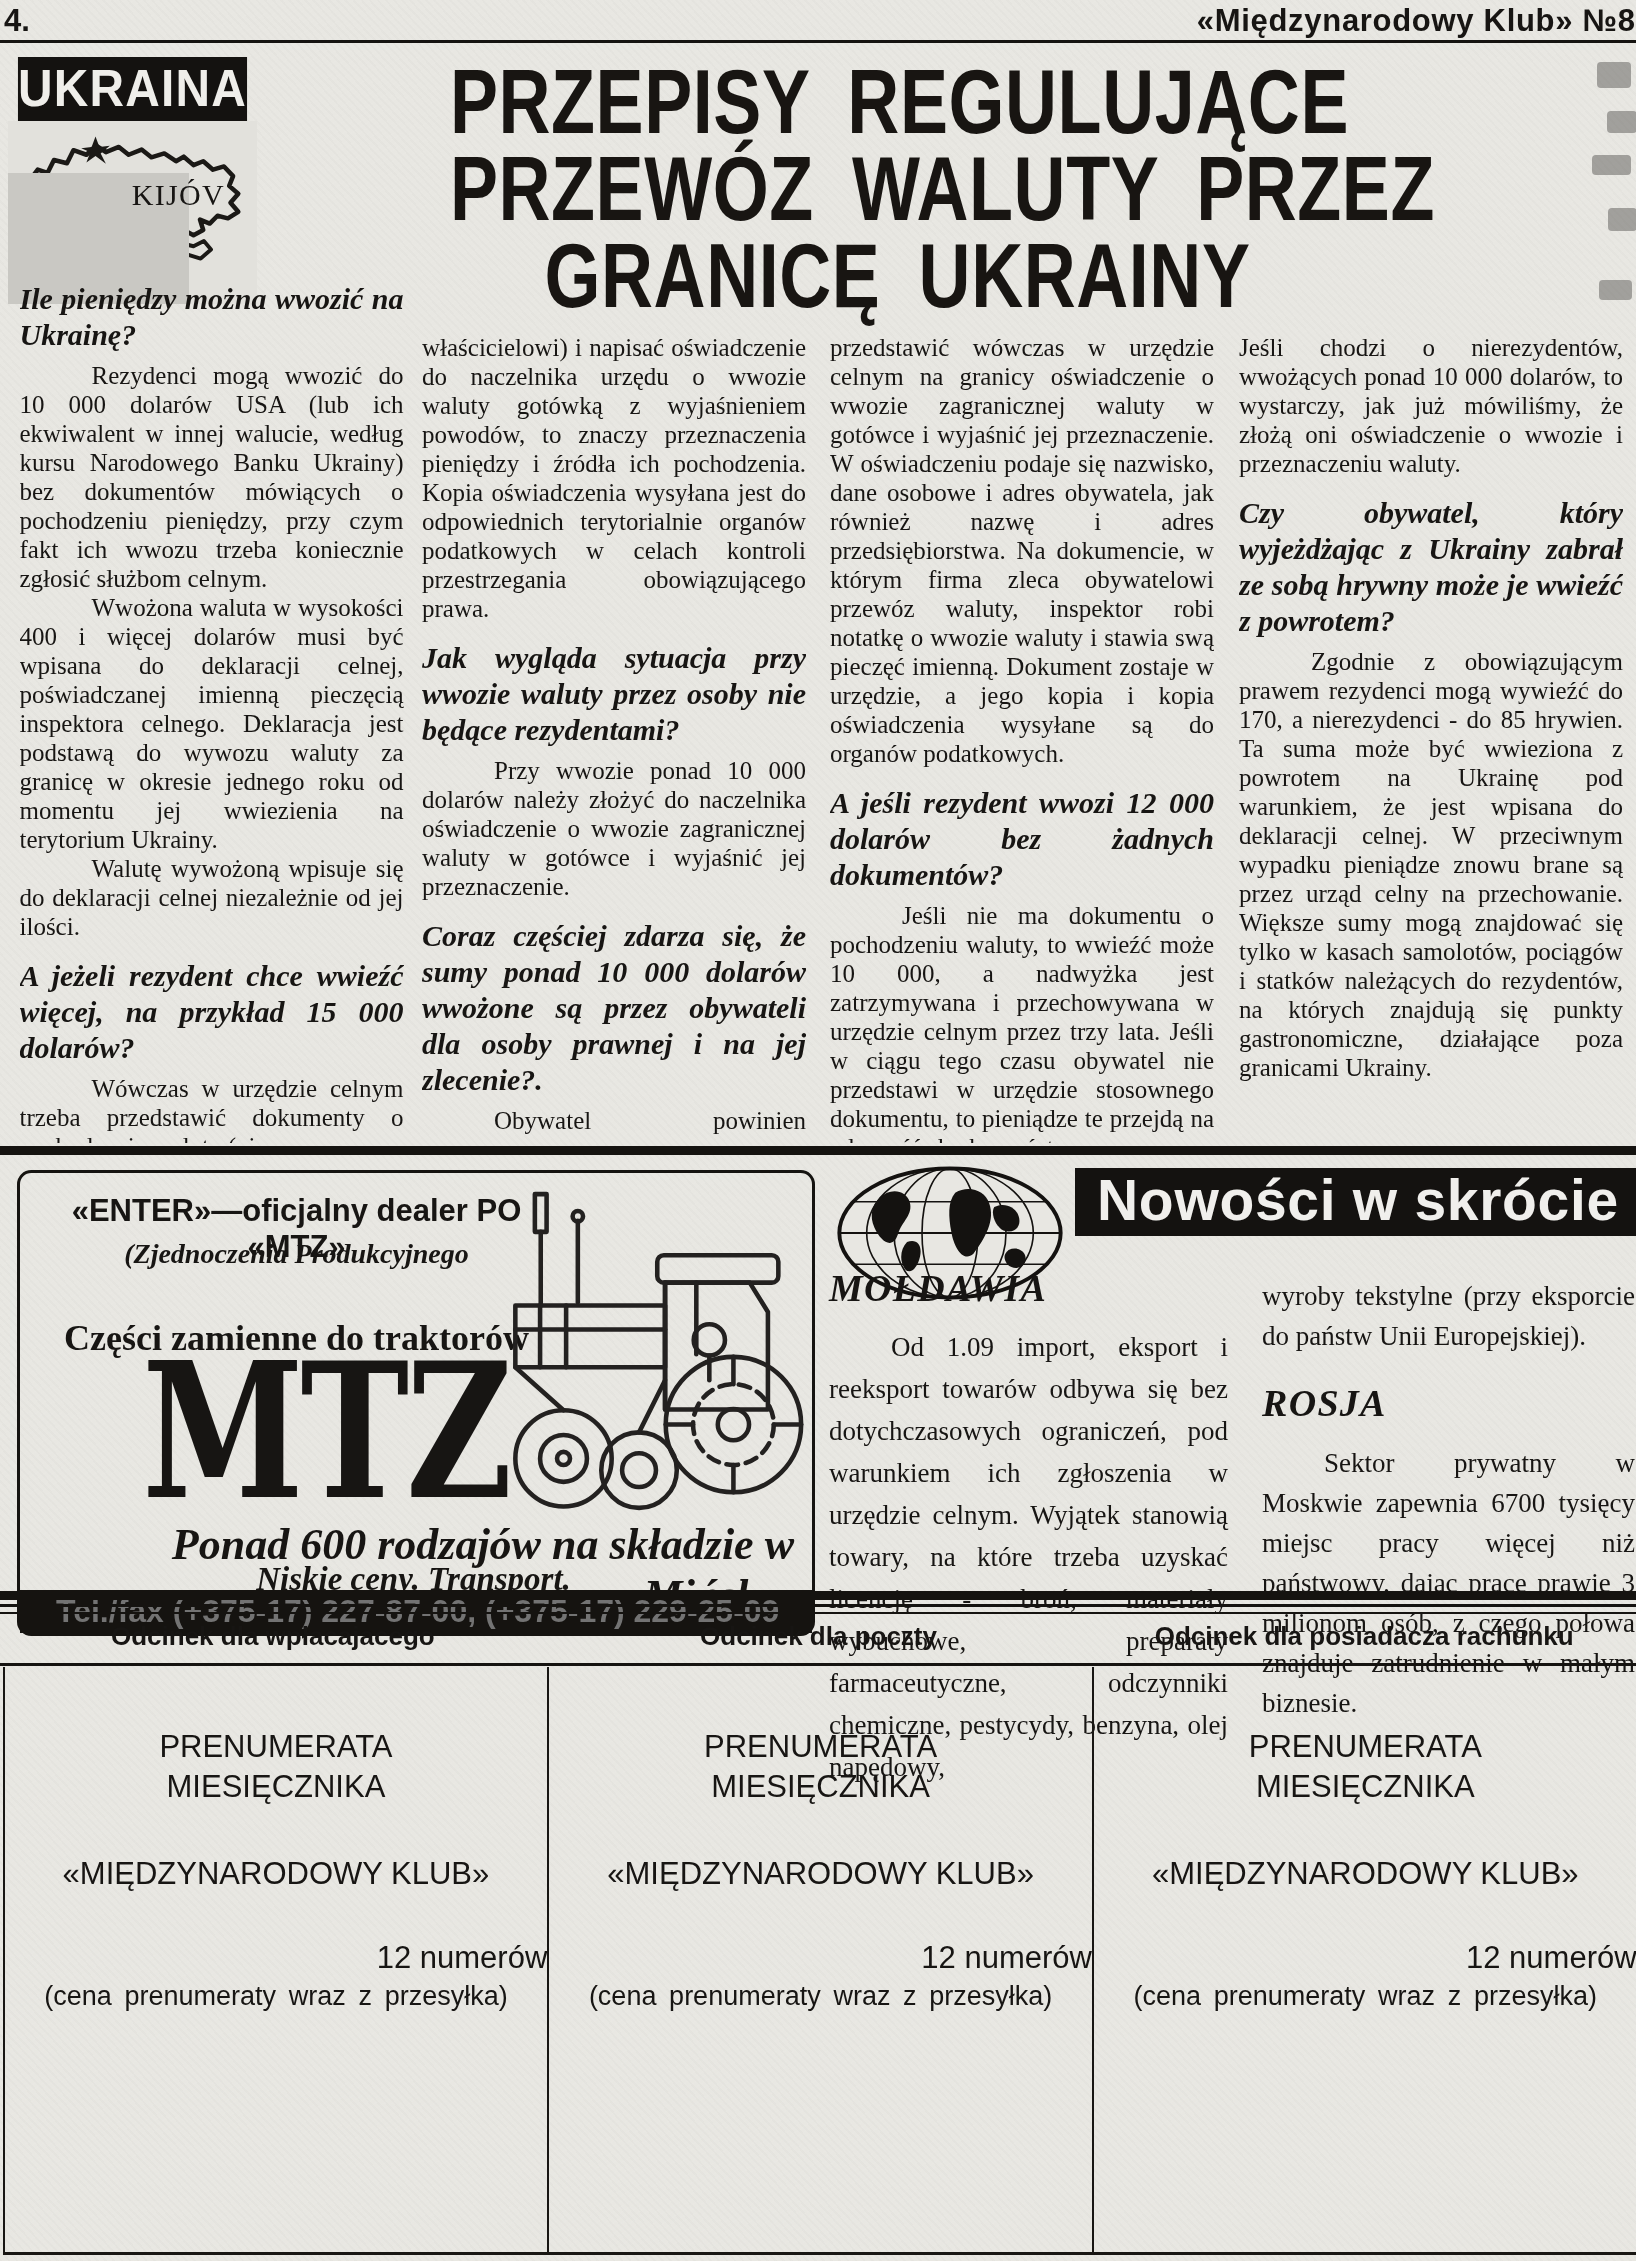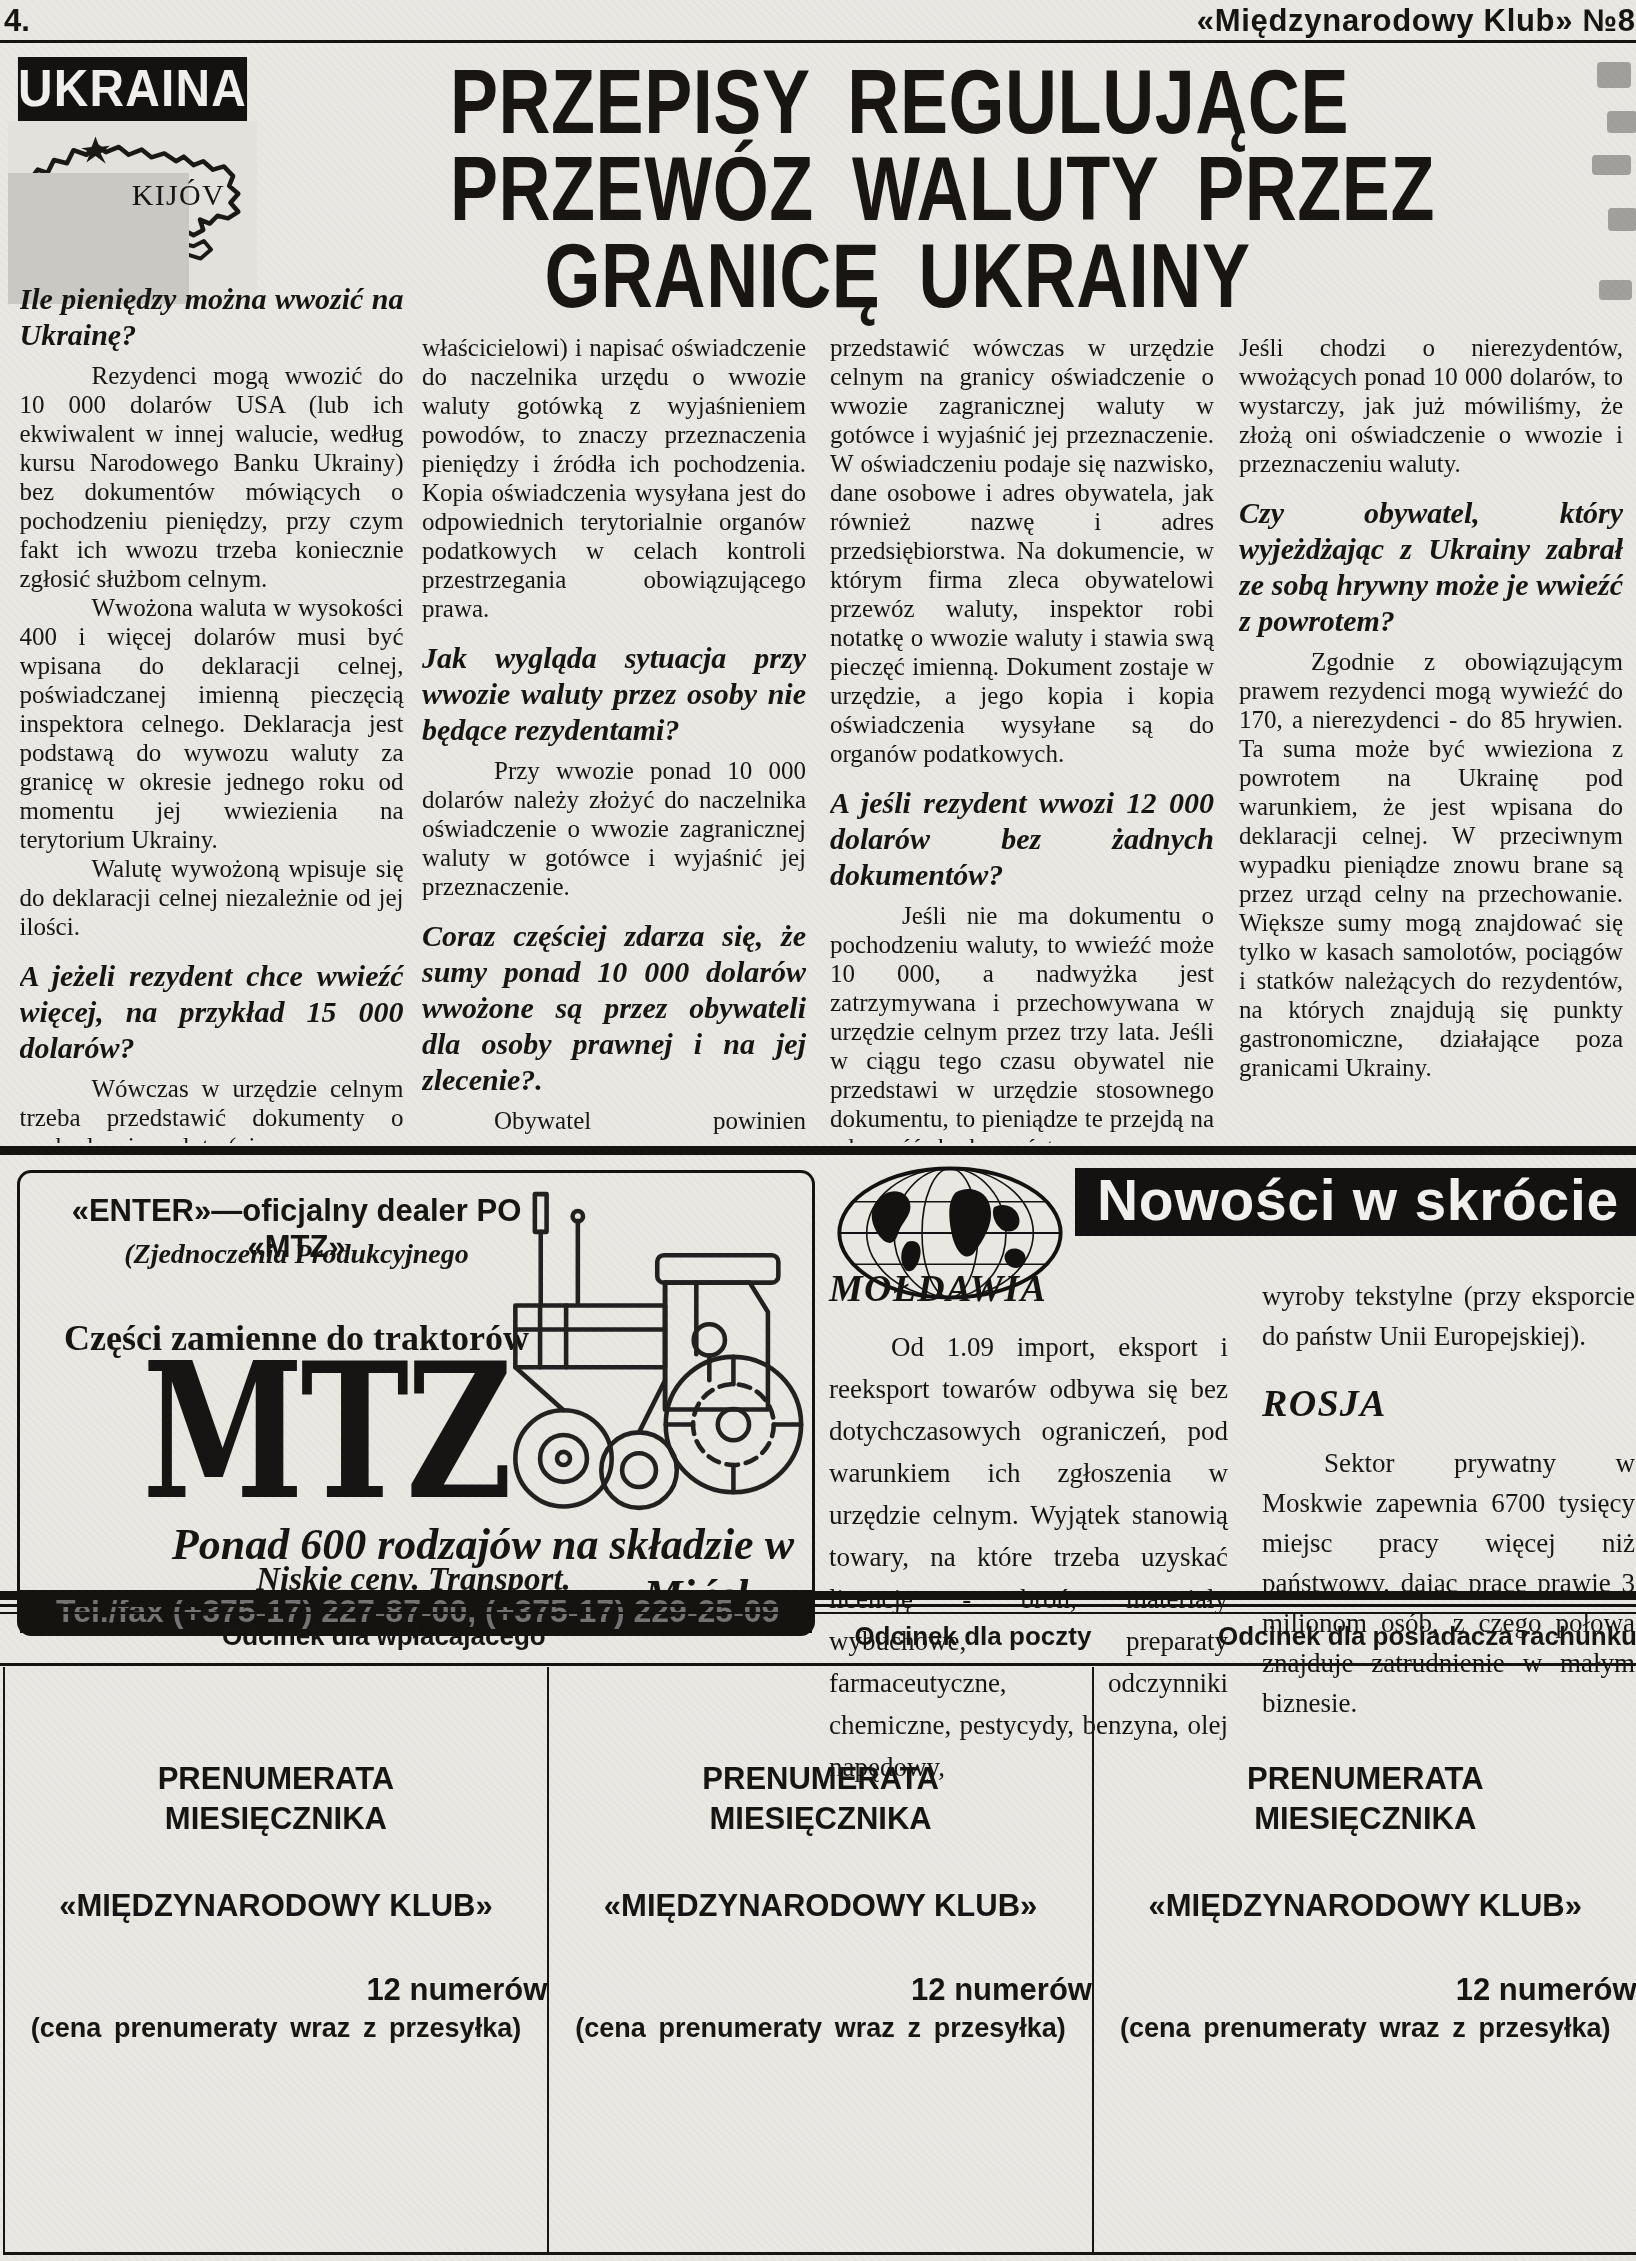--- a/index.html
+++ b/index.html
@@ -58,24 +58,24 @@
     padding-left:22px;letter-spacing:0.7px;white-space:nowrap;}
   .news-col{font-size:27px;text-align:justify;}
   .news-col p{margin:0;}
   .news-title{font-weight:bold;font-style:italic;font-size:38px;letter-spacing:1.3px;margin:0 0 17px 0;}
   .nl{line-height:42px;}
   .nr{line-height:40px;}
   .news-col .indent{text-indent:62px;}
 
   
   .label-row{left:0;top:1621px;width:1637px;display:flex;}
-  .label-row span{flex:1;text-align:right;font-family:"Liberation Sans",sans-serif;font-weight:bold;font-size:26px;}
+  .label-row span{flex:1;text-align:center;font-family:"Liberation Sans",sans-serif;font-weight:bold;font-size:26px;}
   .cells{left:2.6px;top:1667px;width:1632px;height:585px;border-left:2.6px solid #181613;border-right:2px solid #181613;
     border-bottom:3.3px solid #181613;display:flex;}
-  .cell{flex:1;text-align:center;padding-top:92px;font-family:"Liberation Sans",sans-serif;font-weight:bold;}
+  .cell{flex:1;text-align:center;padding-top:60px;font-family:"Liberation Sans",sans-serif;font-weight:normal;}
   .cell + .cell{border-left:2.6px solid #181613;}
   .cl{font-size:31px;line-height:40px;}
   .c3{margin-top:49px;font-size:31px;}
   .c4{margin-top:48px;font-size:31px;text-align:right;}
   .c5{margin-top:5.2px;font-size:27px;word-spacing:5.2px;}
 
   
   .smudge{position:absolute;background:#4c4a46;opacity:.45;border-radius:3.9px;}
   svg{display:block;}
 </style>

